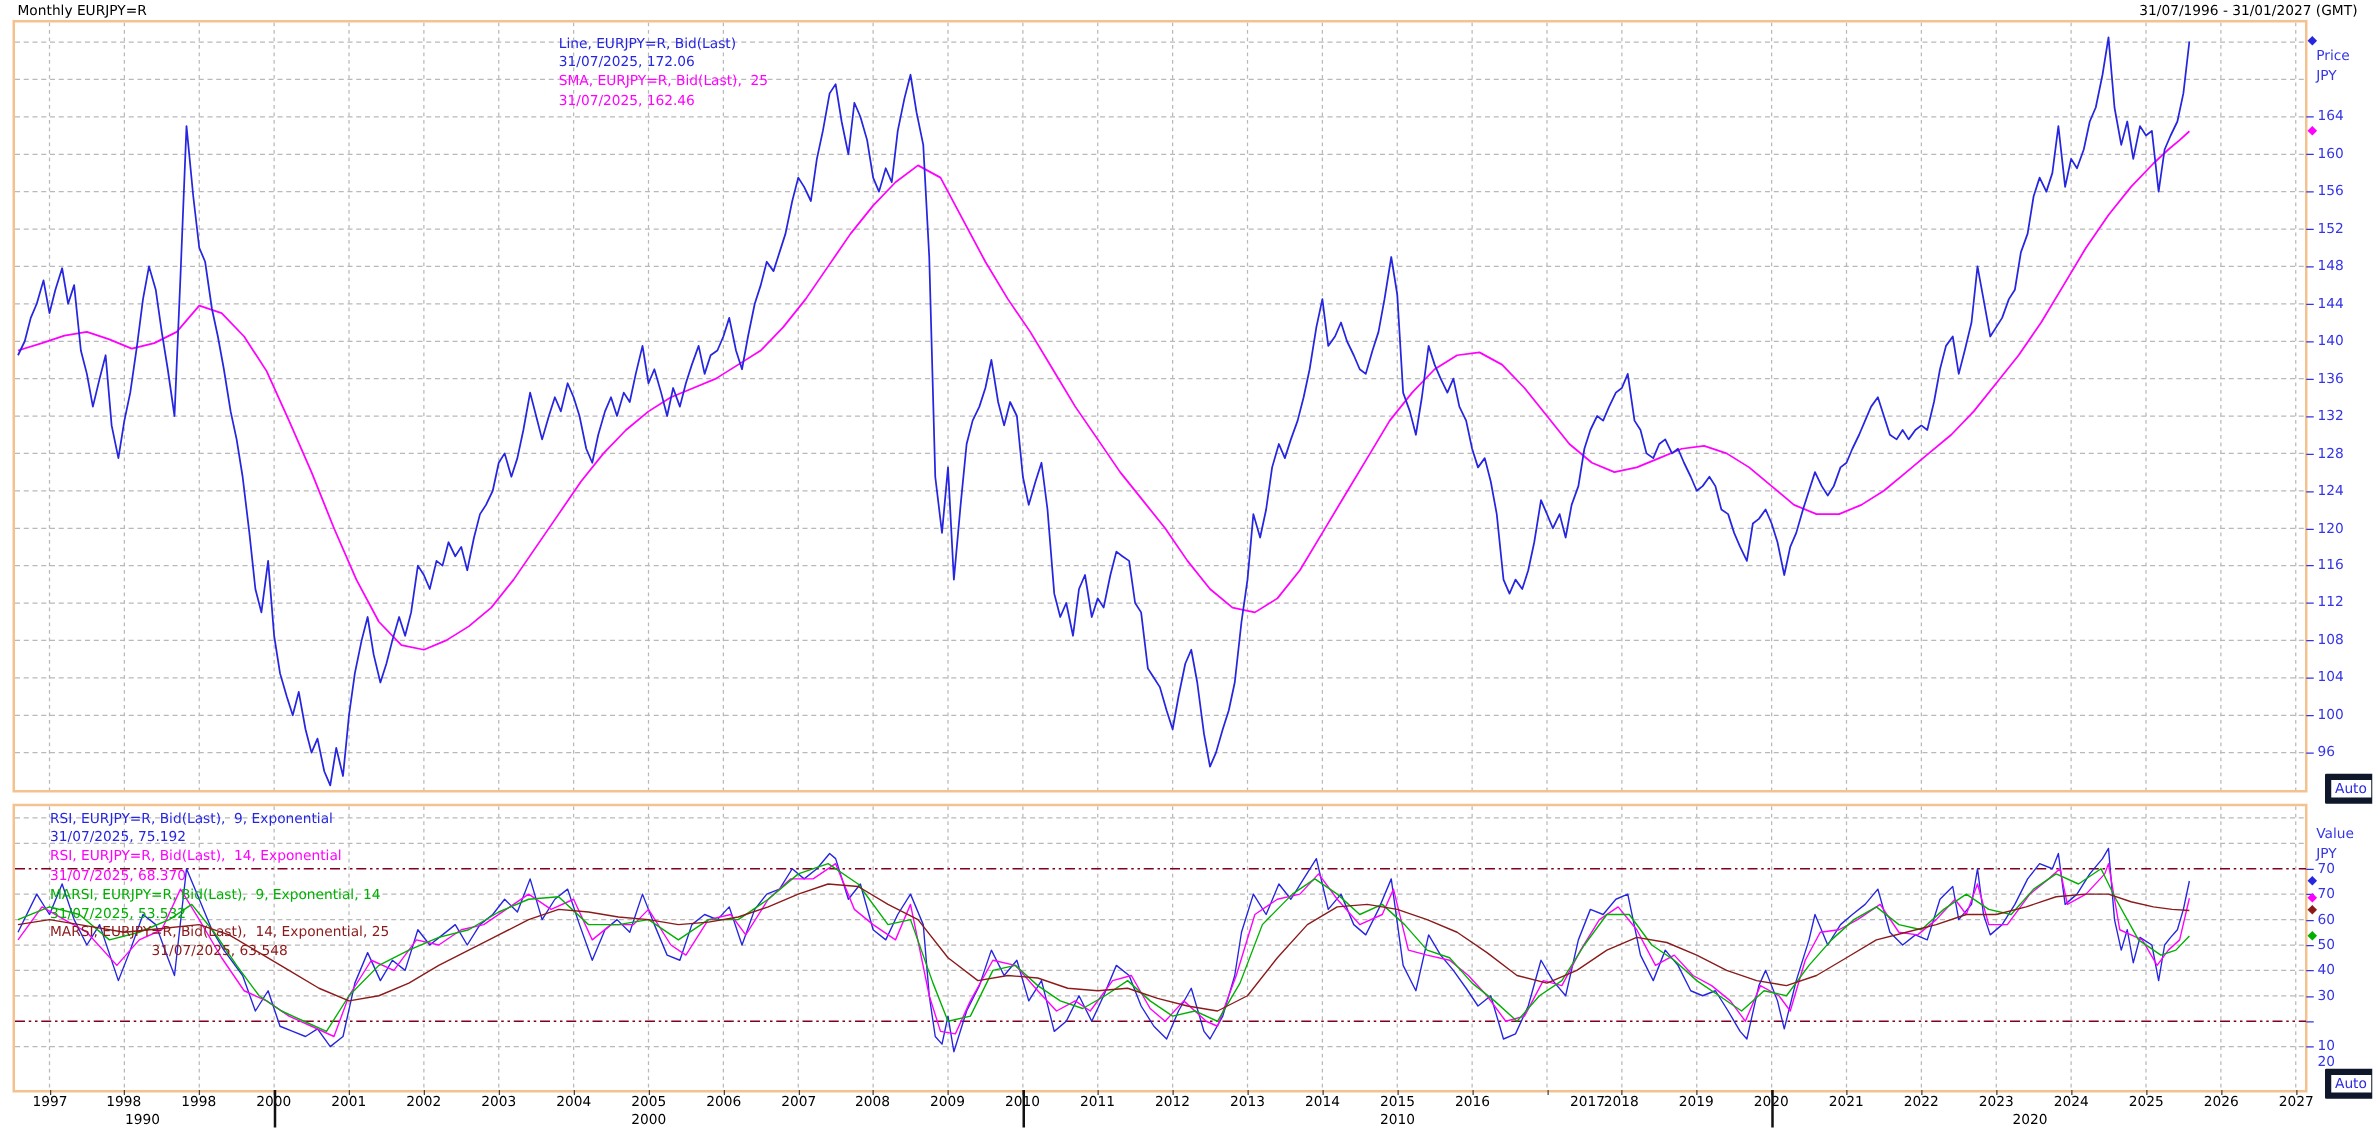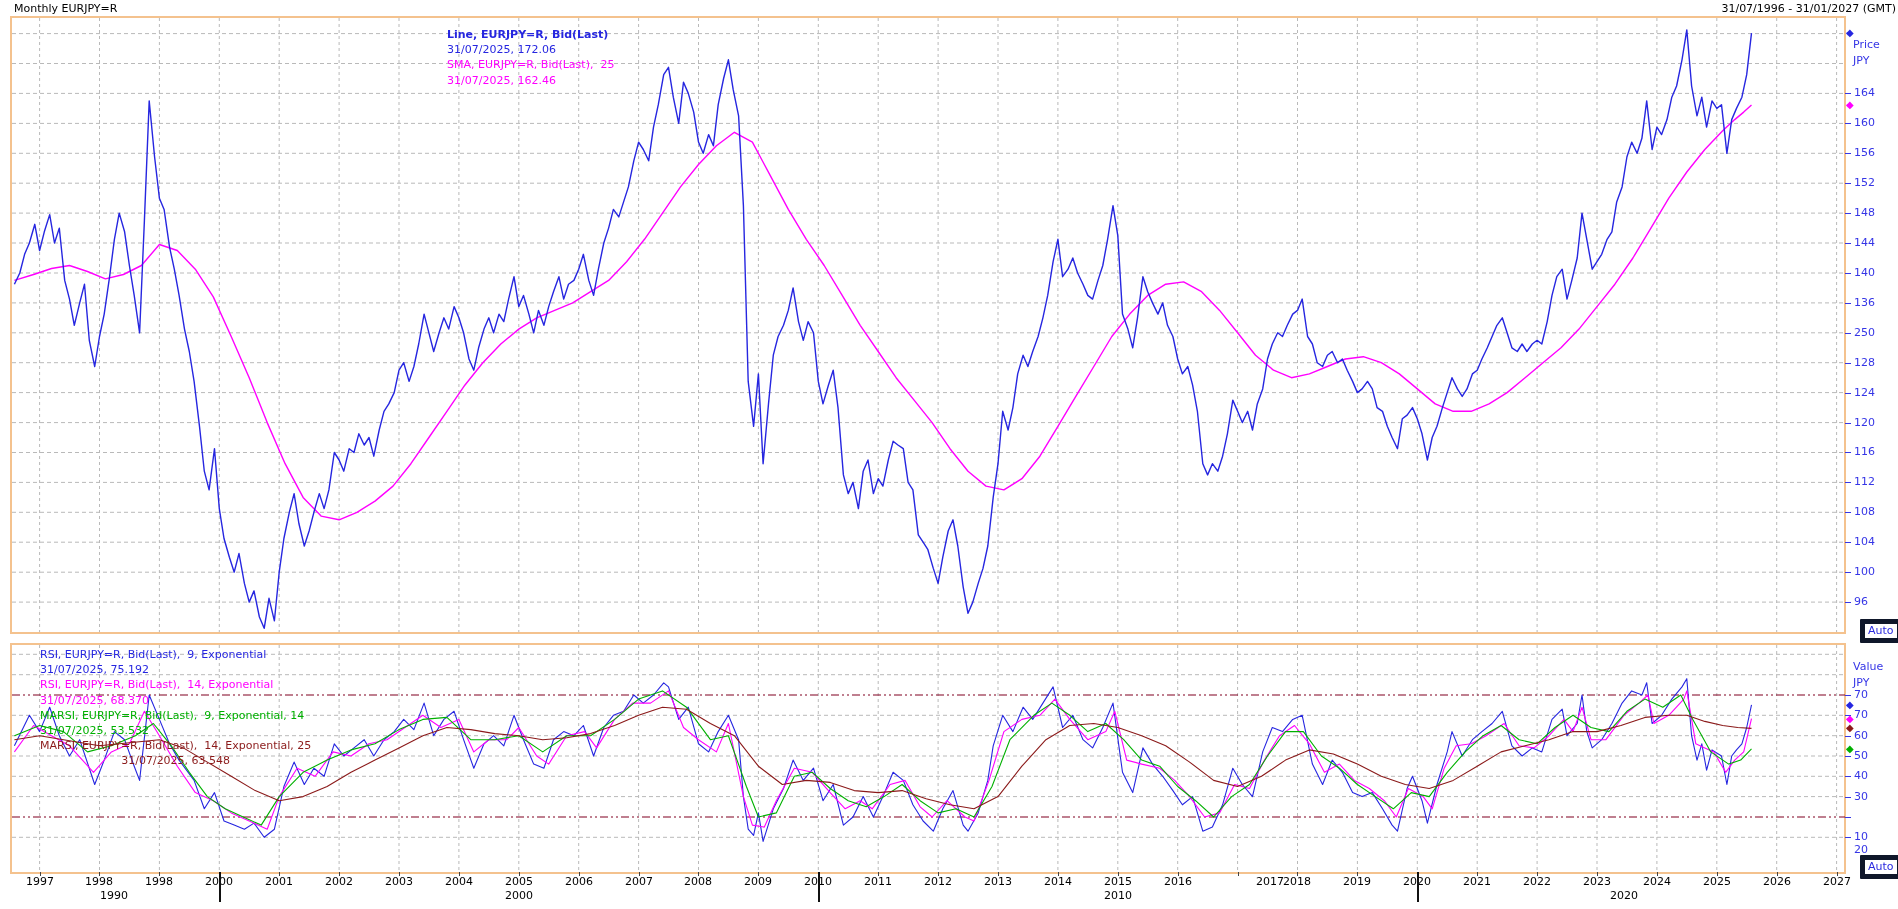--- a/index.html
+++ b/index.html
@@ -1,19 +1,19 @@
 <!DOCTYPE html>
 <html><head>
 <meta charset="utf-8">
 <style>
   html,body{margin:0;padding:0;background:#fff;}
   .screen{position:relative;width:1898px;height:909px;background:#ffffff;overflow:hidden;
           font-family:"DejaVu Sans","Liberation Sans",sans-serif;font-size:11px;color:#000;}
   .hdr-title{position:absolute;left:14px;top:2px;color:#000;}
-  .hdr-range{position:absolute;right:2px;top:2px;color:#000;text-align:right;}
+  .hdr-range{position:absolute;right:12px;top:2px;color:#000;text-align:right;}
   .panelborder{position:absolute;border:2px solid #f4c28e;box-sizing:border-box;pointer-events:none;}
   svg.plot{position:absolute;}
   .legend{position:absolute;}
   .lgl{white-space:pre;line-height:15.2px;font-size:11px;}
   .ptick{position:absolute;color:#3535e6;left:1854px;}
   .tickdash{position:absolute;left:1845px;width:6px;height:1px;background:#3535e6;}
   .axis-title{position:absolute;left:1853px;color:#3535e6;}
   .dia{position:absolute;font-size:10px;line-height:10px;left:1846px;}
   .auto-btn{position:absolute;left:1860px;color:#2a2ae0;border:5px solid #0f172a;background:#fff;
             padding:0 3px;font-size:11px;line-height:14px;border-radius:1px;cursor:pointer;}
@@ -134,21 +134,21 @@
         <line x1="0" x2="1833" y1="50.0" y2="50.0" stroke="#800020" stroke-width="1.2" stroke-dasharray="8 3 2 3 2 3"></line>
         <line x1="0" x2="1833" y1="172.0" y2="172.0" stroke="#800020" stroke-width="1.2" stroke-dasharray="8 3 2 3 2 3"></line>
       </g>
       <polyline points="2.4,100.8 17.4,70.3 27.6,86.6 37.7,62.2 47.3,90.7 57.5,111.0 67.7,94.7 82.7,139.5 92.2,115.1 102.4,86.6 112.6,94.7 122.2,121.2 127.6,135.4 137.2,50.0 147.4,74.4 157.5,98.8 167.1,115.1 182.1,135.4 192.3,163.8 202.5,147.6 212.0,176.0 222.2,180.1 232.4,184.2 242.0,178.1 252.2,192.3 262.4,184.2 271.9,141.5 282.1,117.1 292.3,139.5 301.9,123.2 312.1,131.3 322.3,98.8 331.8,111.0 342.0,102.9 352.2,94.7 361.8,111.0 372.0,94.7 382.2,86.6 391.7,74.4 401.9,84.6 412.1,58.1 421.7,90.7 431.9,74.4 442.1,66.3 451.6,94.7 461.8,123.2 472.0,98.8 481.6,90.7 491.8,100.8 502.0,70.3 511.5,94.7 521.7,119.1 531.9,123.2 541.5,94.7 551.7,86.6 561.9,90.7 571.4,80.5 581.6,111.0 591.8,82.5 601.4,70.3 611.6,66.3 621.8,50.0 631.3,58.1 641.5,50.0 651.7,37.8 656.5,41.9 666.7,74.4 676.3,62.2 686.5,98.8 696.6,106.9 706.2,86.6 716.4,70.3 726.6,94.7 731.4,151.6 736.2,184.2 741.6,190.3 746.4,167.9 751.1,196.4 761.3,163.8 771.5,143.5 781.1,115.1 791.3,135.4 801.5,123.2 811.0,155.7 821.2,139.5 831.4,180.1 841.0,172.0 851.2,151.6 861.4,172.0 870.9,151.6 881.1,127.3 891.3,135.4 900.9,159.8 911.1,176.0 921.3,186.2 930.8,163.8 941.0,145.6 951.2,180.1 956.0,186.2 966.2,167.9 975.8,135.4 981.2,100.8 990.7,70.3 1000.9,86.6 1011.1,62.2 1020.7,74.4 1030.9,58.1 1041.1,41.9 1050.6,82.5 1060.8,70.3 1071.0,94.7 1080.6,102.9 1090.8,82.5 1101.0,58.1 1110.5,127.3 1120.7,147.6 1130.9,102.9 1140.5,119.1 1150.7,131.3 1160.9,145.6 1170.4,159.8 1180.6,151.6 1190.8,186.2 1200.4,182.1 1210.6,159.8 1220.8,123.2 1230.3,139.5 1240.5,151.6 1250.7,106.9 1260.3,82.5 1270.5,86.6 1280.7,74.4 1290.2,70.3 1300.4,119.1 1310.6,139.5 1320.2,115.1 1330.4,127.3 1340.6,147.6 1350.1,151.6 1360.3,147.6 1370.5,163.8 1380.1,180.1 1385.5,186.2 1395.1,143.5 1400.5,131.3 1410.0,155.7 1415.4,178.1 1425.0,139.5 1435.2,106.9 1440.0,86.6 1450.2,111.0 1460.4,94.7 1469.9,86.6 1480.1,78.5 1490.3,66.3 1499.9,100.8 1510.1,111.0 1520.3,102.9 1529.8,106.9 1540.0,74.4 1550.2,64.2 1555.0,90.7 1565.2,78.5 1570.0,50.0 1574.8,86.6 1580.2,102.9 1589.7,94.7 1599.9,78.5 1610.1,58.1 1619.7,45.9 1629.9,50.0 1634.7,37.8 1640.1,78.5 1649.6,70.3 1659.8,54.1 1670.0,41.9 1674.8,33.7 1679.6,90.7 1685.0,115.1 1689.8,98.8 1694.6,125.2 1700.0,104.9 1709.5,111.0 1714.9,139.5 1719.7,111.0 1724.5,104.9 1729.9,98.8 1734.7,82.5 1739.5,59.8" fill="none" stroke="#2626e0" stroke-width="1.1" stroke-linejoin="round"></polyline>
       <polyline points="2.4,106.9 21.6,80.5 39.5,90.7 57.5,100.8 81.5,127.3 99.4,106.9 117.4,98.8 132.4,66.3 147.4,90.7 165.3,121.2 183.3,147.6 201.3,155.7 219.2,167.9 237.2,176.0 255.2,184.2 267.2,151.6 285.1,123.2 303.1,131.3 321.1,106.9 339.0,111.0 357.0,98.8 375.0,94.7 392.9,82.5 410.9,70.3 428.9,82.5 446.9,74.4 461.8,106.9 476.8,94.7 494.8,94.7 506.8,82.5 524.7,111.0 536.7,119.1 554.7,90.7 572.6,86.6 584.6,102.9 602.6,74.4 620.6,58.1 638.5,58.1 656.5,45.9 671.5,82.5 686.5,94.7 704.4,106.9 716.4,78.5 731.4,151.6 740.4,180.1 752.3,182.1 764.3,155.7 782.3,123.2 800.3,127.3 818.2,147.6 833.2,163.8 848.2,155.7 860.2,163.8 878.1,139.5 893.1,135.4 908.1,161.8 920.1,172.0 935.0,155.7 953.0,172.0 962.0,176.0 977.0,135.4 991.9,86.6 1009.9,74.4 1027.9,70.3 1042.9,54.1 1057.8,74.4 1075.8,94.7 1093.8,86.6 1102.8,66.3 1114.7,115.1 1129.7,119.1 1147.7,123.2 1162.7,135.4 1177.6,151.6 1192.6,172.0 1207.6,167.9 1222.6,139.5 1237.5,143.5 1252.5,115.1 1267.5,90.7 1282.5,80.5 1297.4,98.8 1312.4,127.3 1327.4,119.1 1342.4,135.4 1357.3,143.5 1372.3,155.7 1384.3,172.0 1396.3,143.5 1411.2,151.6 1420.2,163.8 1432.2,123.2 1444.2,100.8 1459.2,98.8 1474.1,90.7 1492.1,78.5 1507.1,100.8 1522.1,102.9 1537.0,90.7 1552.0,74.4 1561.0,86.6 1570.0,62.2 1579.0,94.7 1593.9,94.7 1611.9,70.3 1626.9,58.1 1635.9,50.0 1641.9,78.5 1656.8,70.3 1671.8,54.1 1674.8,45.9 1683.8,98.8 1692.8,102.9 1701.8,106.9 1713.7,127.3 1722.7,115.1 1731.7,106.9 1739.5,73.6" fill="none" stroke="#ff00ff" stroke-width="1.1" stroke-linejoin="round"></polyline>
       <polyline points="2.4,90.7 27.6,80.5 51.5,86.6 75.5,106.9 99.4,100.8 123.4,90.7 141.4,78.5 159.3,100.8 177.3,127.3 195.3,151.6 213.2,163.8 231.2,172.0 249.2,180.1 267.2,151.6 291.1,127.3 315.1,115.1 339.0,104.9 363.0,98.8 387.0,84.6 410.9,74.4 434.9,72.4 458.8,94.7 482.8,94.7 506.8,90.7 530.7,106.9 554.7,90.7 578.6,90.7 602.6,74.4 626.6,54.1 650.5,45.9 674.5,62.2 698.4,94.7 716.4,90.7 734.4,141.5 746.4,172.0 764.3,167.9 782.3,131.3 800.3,127.3 818.2,143.5 836.2,155.7 854.2,161.8 872.1,151.6 890.1,139.5 908.1,155.7 926.1,167.9 944.0,163.8 962.0,172.0 980.0,141.5 997.9,94.7 1021.9,70.3 1039.9,58.1 1057.8,70.3 1075.8,86.6 1093.8,78.5 1111.7,94.7 1129.7,115.1 1147.7,121.2 1165.7,141.5 1183.6,155.7 1201.6,172.0 1219.6,151.6 1237.5,139.5 1255.5,111.0 1273.5,86.6 1291.4,86.6 1309.4,111.0 1327.4,123.2 1345.4,139.5 1363.3,151.6 1381.3,163.8 1399.3,147.6 1417.2,151.6 1435.2,127.3 1453.2,106.9 1471.1,90.7 1489.1,80.5 1507.1,94.7 1525.1,98.8 1543.0,82.5 1561.0,70.3 1579.0,82.5 1596.9,86.6 1614.9,66.3 1632.9,54.1 1650.8,62.2 1668.8,50.0 1680.8,74.4 1698.8,106.9 1716.7,119.1 1728.7,115.1 1739.5,103.8" fill="none" stroke="#00b000" stroke-width="1.1" stroke-linejoin="round"></polyline>
       <polyline points="2.4,94.7 27.6,90.7 57.5,95.7 87.5,100.8 117.4,97.8 147.4,94.7 171.3,102.9 195.3,117.1 219.2,131.3 243.2,145.6 267.2,155.7 291.1,151.6 315.1,141.5 339.0,127.3 363.0,115.1 387.0,102.9 410.9,90.7 434.9,82.5 458.8,84.6 482.8,88.6 506.8,90.7 530.7,94.7 554.7,92.7 578.6,88.6 602.6,80.5 626.6,70.3 650.5,62.2 674.5,64.2 698.4,78.5 722.4,90.7 746.4,121.2 770.3,139.5 794.3,135.4 818.2,137.4 842.2,145.6 866.2,147.6 890.1,145.6 914.1,153.7 938.0,159.8 962.0,163.8 986.0,151.6 1009.9,121.2 1033.9,94.7 1057.8,80.5 1081.8,78.5 1105.8,82.5 1129.7,90.7 1153.7,100.8 1177.6,117.1 1201.6,135.4 1225.6,141.5 1249.5,131.3 1273.5,115.1 1297.4,104.9 1321.4,109.0 1345.4,119.1 1369.3,131.3 1393.3,139.5 1417.2,143.5 1441.2,135.4 1465.2,121.2 1489.1,106.9 1513.1,100.8 1537.0,94.7 1561.0,86.6 1585.0,86.6 1608.9,80.5 1632.9,72.4 1656.8,70.3 1674.8,70.3 1692.8,76.4 1710.7,80.5 1725.7,82.5 1739.5,83.4" fill="none" stroke="#8b1a1a" stroke-width="1.1" stroke-linejoin="round"></polyline>
     </svg>
 
   <div class="legend" id="main-legend" style="left:447px;top:27px;">
-      <div class="lgl" style="color: rgb(38, 38, 224); font-weight: bold;">Line, EURJPY=R, Bid(Last)</div>
+      <div class="lgl" style="color: rgb(38, 38, 224);">Line, EURJPY=R, Bid(Last)</div>
       <div class="lgl" style="color: rgb(38, 38, 224);">31/07/2025, 172.06</div>
       <div class="lgl" style="color: rgb(255, 0, 255);">SMA, EURJPY=R, Bid(Last),  25</div>
       <div class="lgl" style="color: rgb(255, 0, 255);">31/07/2025, 162.46</div>
     </div>
   <div class="legend" id="rsi-legend" style="left:40px;top:647px;">
       <div class="lgl" style="color: rgb(38, 38, 224);">RSI, EURJPY=R, Bid(Last),  9, Exponential</div>
       <div class="lgl" style="color: rgb(38, 38, 224);">31/07/2025, 75.192</div>
       <div class="lgl" style="color: rgb(255, 0, 255);">RSI, EURJPY=R, Bid(Last),  14, Exponential</div>
       <div class="lgl" style="color: rgb(255, 0, 255);">31/07/2025, 68.370</div>
       <div class="lgl" style="color: rgb(0, 176, 0);">MARSI, EURJPY=R, Bid(Last),  9, Exponential, 14</div>
@@ -170,21 +170,21 @@
       <div class="ptick" style="top: 176.2px;">152</div>
       <div class="tickdash" style="top: 213.12px;"></div>
       <div class="ptick" style="top: 206.12px;">148</div>
       <div class="tickdash" style="top: 243.04px;"></div>
       <div class="ptick" style="top: 236.04px;">144</div>
       <div class="tickdash" style="top: 272.96px;"></div>
       <div class="ptick" style="top: 265.96px;">140</div>
       <div class="tickdash" style="top: 302.88px;"></div>
       <div class="ptick" style="top: 295.88px;">136</div>
       <div class="tickdash" style="top: 332.8px;"></div>
-      <div class="ptick" style="top: 325.8px;">250</div>
+      <div class="ptick" style="top: 325.8px;">132</div>
       <div class="tickdash" style="top: 362.72px;"></div>
       <div class="ptick" style="top: 355.72px;">128</div>
       <div class="tickdash" style="top: 392.64px;"></div>
       <div class="ptick" style="top: 385.64px;">124</div>
       <div class="tickdash" style="top: 422.56px;"></div>
       <div class="ptick" style="top: 415.56px;">120</div>
       <div class="tickdash" style="top: 452.48px;"></div>
       <div class="ptick" style="top: 445.48px;">116</div>
       <div class="tickdash" style="top: 482.4px;"></div>
       <div class="ptick" style="top: 475.4px;">112</div>

